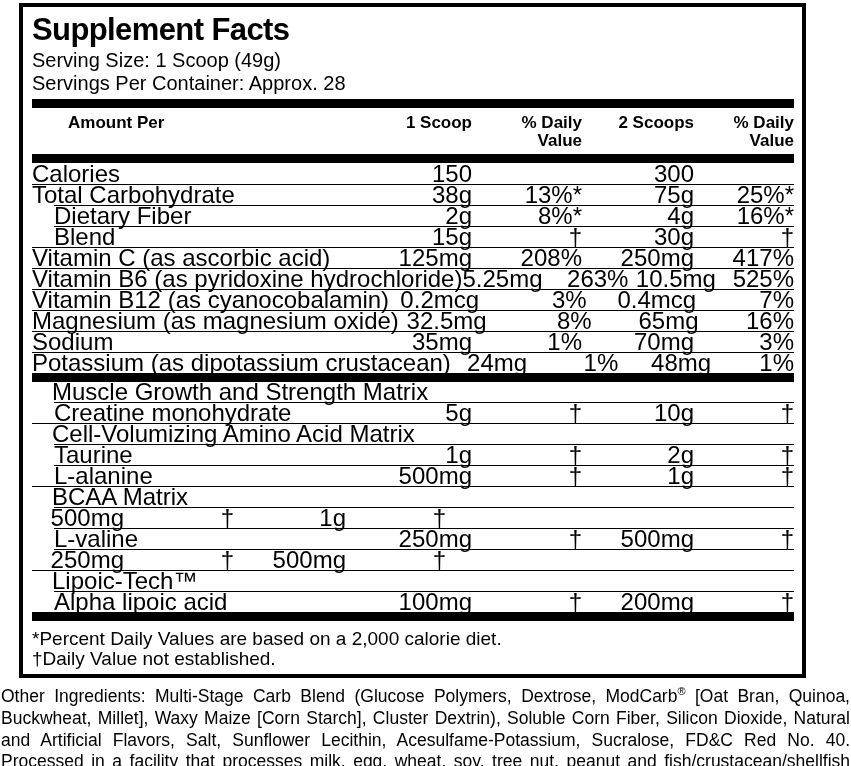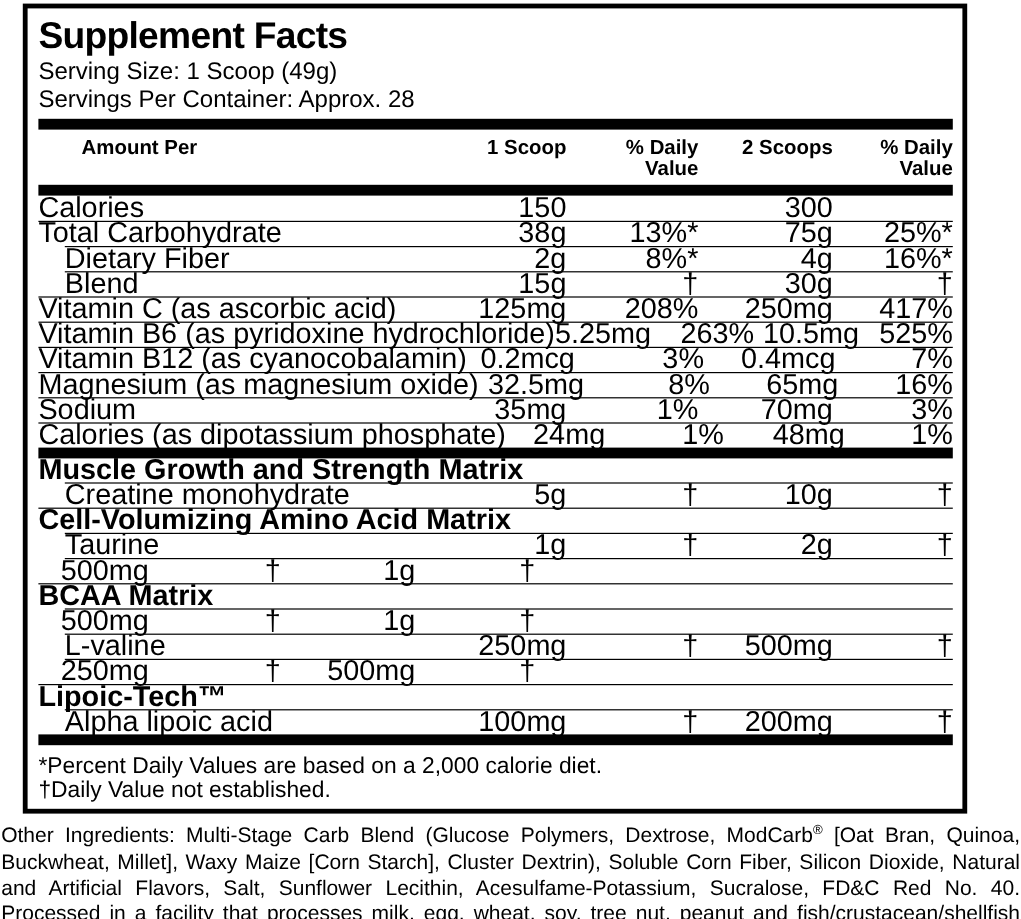--- a/index.html
+++ b/index.html
@@ -57,21 +57,21 @@
   .rows { }
   .sep { border-top: 1.5px solid #000; }
   .row {
     display: flex;
     align-items: baseline;
     font-size: 24px;
     line-height: 20px;
   }
   .row .name { flex: 1; white-space: nowrap; }
   .row .name.ind { padding-left: 22px; }
-  .row .name.section { font-weight: bold; }
+  .row .name.section { font-weight: normal; margin-left: 20px; }
   .footnotes {
     font-size: 19px;
     line-height: 20px;
     padding-top: 5px;
   }
   .other {
     box-sizing: border-box;
     width: 849px;
     margin: 8px 0 0 1px;
     font-size: 17.5px;
@@ -169,21 +169,21 @@
       <div class="sep" style="margin-left: 0px;"></div>
       <div class="row">
         <span class="name">Sodium</span>
         <span class="c0">35mg</span>
         <span class="c1">1%</span>
         <span class="c2">70mg</span>
         <span class="c3">3%</span>
       </div>
       <div class="sep" style="margin-left: 0px;"></div>
       <div class="row">
-        <span class="name">Calories (as dipotassium phosphate)</span>
+        <span class="name">Potassium (as dipotassium crustacean)</span>
         <span class="c0">24mg</span>
         <span class="c1">1%</span>
         <span class="c2">48mg</span>
         <span class="c3">1%</span>
       </div>
       <div class="bar bar-section"></div>
       <div class="row">
         <span class="name section">Muscle Growth and Strength Matrix</span>
       </div>
       <div class="sep" style="margin-left: 22px;"></div>
@@ -201,20 +201,21 @@
       <div class="sep" style="margin-left: 22px;"></div>
       <div class="row">
         <span class="name ind">Taurine</span>
         <span class="c0">1g</span>
         <span class="c1">†</span>
         <span class="c2">2g</span>
         <span class="c3">†</span>
       </div>
       <div class="sep" style="margin-left: 22px;"></div>
       <div class="row">
+        <span class="name ind">L-alanine</span>
         <span class="c0">500mg</span>
         <span class="c1">†</span>
         <span class="c2">1g</span>
         <span class="c3">†</span>
       </div>
       <div class="sep" style="margin-left: 0px;"></div>
       <div class="row">
         <span class="name section">BCAA Matrix</span>
       </div>
       <div class="sep" style="margin-left: 22px;"></div>

